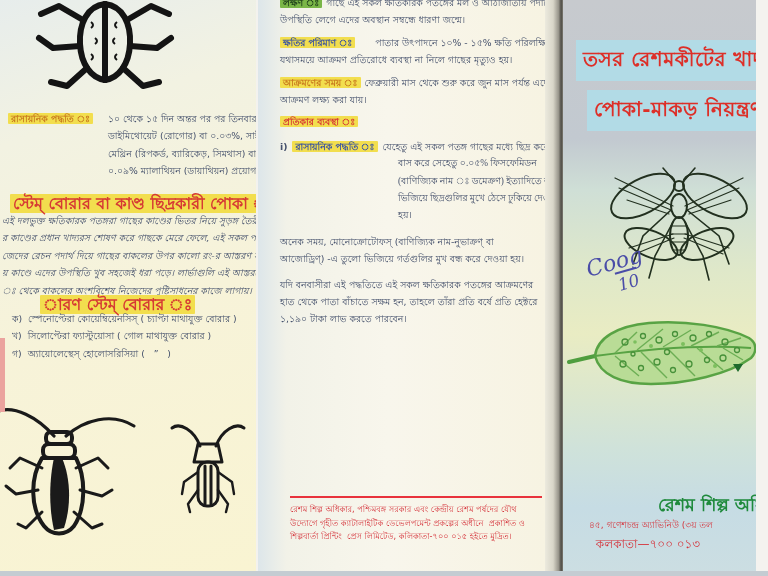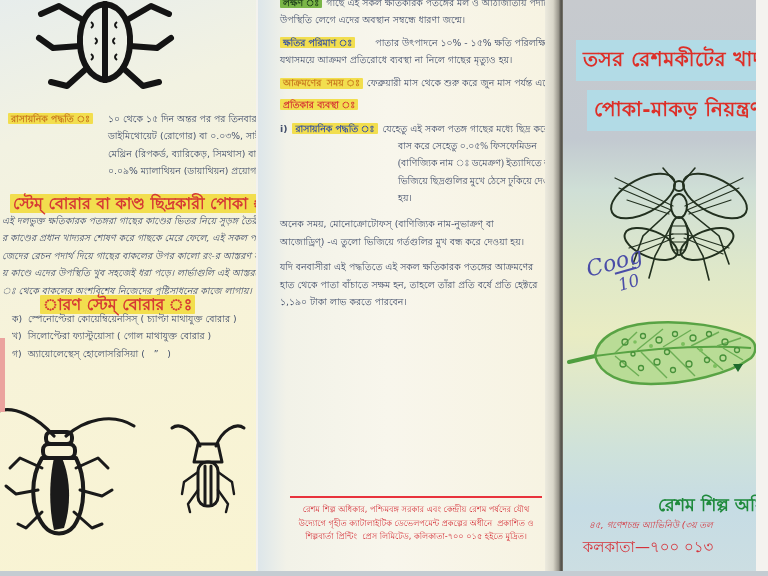--- a/index.html
+++ b/index.html
@@ -38,38 +38,38 @@
   .stem-head{position:absolute;top:191px;left:10px;white-space:nowrap;}
   .stem-para{position:absolute;top:212px;left:2px;width:280px;font-style:italic;}
   .borer-head{position:absolute;top:292px;left:0px;white-space:nowrap;padding-left:40px;}
   .borer-list{position:absolute;top:310px;left:12px;width:260px;}
   .svg-abs{position:absolute;}
 
   
   .m-text{position:absolute;top:-6px;left:22px;width:310px;}
   .cont-ind{margin-left:118px;font-family:Liberation Serif, serif;}
   .imprint{position:absolute;top:496px;left:32px;width:252px;border-top:2.5px solid #e8323c;
-           padding-top:5px;text-align:center;color:#d5323a;font-size:8.2px;line-height:13.5px;
+           padding-top:5px;text-align:left;color:#d5323a;font-size:8.2px;line-height:13.5px;
            white-space:pre;}
 
   
   .title-bar{position:absolute;white-space:nowrap;background:#b2dbe6;color:#dd2f28;
              font-weight:bold;font-size:20px;padding:4px 7px;letter-spacing:.5px;}
   .tb1{top:40px;left:13px;}
   .tb2{top:90px;left:24px;}
   .handwriting{position:absolute;top:252px;left:26px;transform:rotate(-16deg);
                color:#4a4da8;font-family:"DejaVu Serif",serif;font-style:italic;
                font-size:22px;line-height:20px;}
   .hw-2{display:inline-block;border-top:2px solid #4a4da8;margin-left:26px;
         font-size:17px;padding-top:1px;}
   .rp-footer{position:absolute;top:492px;left:0;width:100%;}
   .rp-pub{position:absolute;top:0;left:58px;white-space:nowrap;color:#1f8a3c;
           font-weight:bold;font-size:17.5px;margin-left:37px;}
-  .rp-ad1{position:absolute;top:26px;left:26px;white-space:nowrap;color:#d5323a;font-size:9px;font-style:italic;}
-  .rp-ad2{position:absolute;top:43px;left:0;width:170px;text-align:center;color:#d5323a;font-size:15px;}
+  .rp-ad1{position:absolute;top:26px;left:26px;white-space:nowrap;color:#d5323a;font-size:9px;}
+  .rp-ad2{position:absolute;top:43px;left:0;width:170px;text-align:center;color:#d5323a;font-size:12px;}
 </style>
 </head>
 <body>
 
 <div class="scan">
 
   <div class="panel panel-left">
 
     <svg class="svg-abs" style="left:35px;top:-12px;" width="140" height="106" viewBox="0 0 140 106">
       <g fill="none" stroke="#141414" stroke-width="6" stroke-linecap="round" stroke-linejoin="round">
@@ -153,21 +153,22 @@
         <div class="m-line"><span class="hl hl-green" style="margin-right:4px;">লক্ষণ ঃ</span><span>গাছে এই সকল ক্ষতিকারক পতঙ্গের মল ও আঠাজাতীয় পদার্থের</span></div>
         <div class="m-line">উপস্থিতি লেগে এদের অবস্থান সম্বন্ধে ধারণা জন্মে।</div>
       </div>
 
       <div class="m-para">
         <div class="m-line"><span class="hl hl-blue" style="margin-right:20px;">ক্ষতির পরিমাণ ঃ</span><span>পাতার উৎপাদনে ১০% - ১৫% ক্ষতি পরিলক্ষিত হয়।</span></div>
         <div class="m-line">যথাসময়ে আক্রমণ প্রতিরোধে ব্যবস্থা না নিলে গাছের মৃত্যুও হয়।</div>
       </div>
 
       <div class="m-para">
-        <div class="m-line"><span class="hl hl-orange" style="margin-right:4px;font-family:Liberation Mono, monospace;">আক্রমণের সময় ঃ</span><span>ফেব্রুয়ারী মাস থেকে শুরু করে জুন মাস পর্যন্ত এদের</span></div>
+        <div class="m-line"><span class="hl hl-orange" style="margin-right:4px;">আক্রমণের সময় ঃ</span><span>ফেব্রুয়ারী মাস থেকে শুরু করে জুন মাস পর্যন্ত এদের</span></div>
+        <div class="m-line">আক্রমণ লক্ষ্য করা যায়।</div>
       </div>
 
       <div class="m-para" style="margin-bottom:7px;">
         <span class="hl hl-red">প্রতিকার ব্যবস্থা ঃ</span>
       </div>
 
       <div class="m-para" style="margin-bottom:8px;">
         <div class="m-line"><span style="font-weight:bold;margin-right:5px;">i)</span><span class="hl hl-blue" style="margin-right:5px;">রাসায়নিক পদ্ধতি ঃ</span><span>যেহেতু এই সকল পতঙ্গ গাছের মধ্যে ছিদ্র করে</span></div>
         <div class="lines cont-ind">বাস করে সেহেতু ০.০৫% ফিসফেমিডন
 (বাণিজ্যিক নাম ঃ ডমেক্রণ) ইত্যাদিতে তুলো

